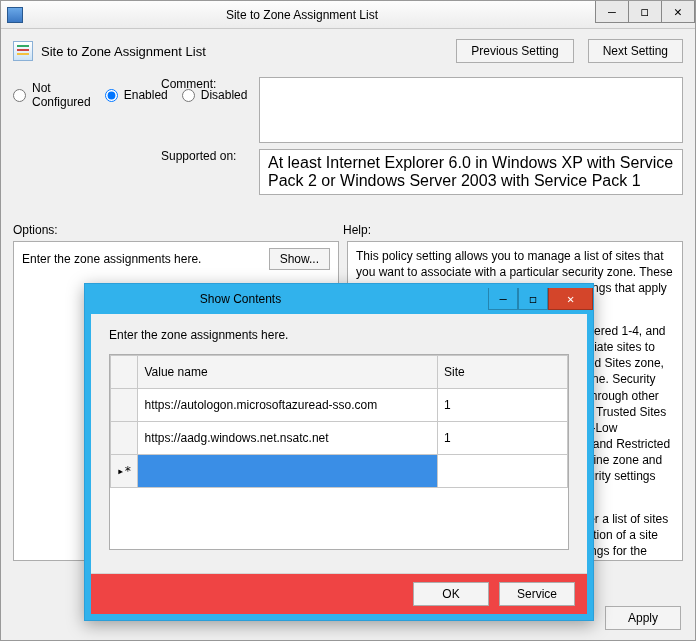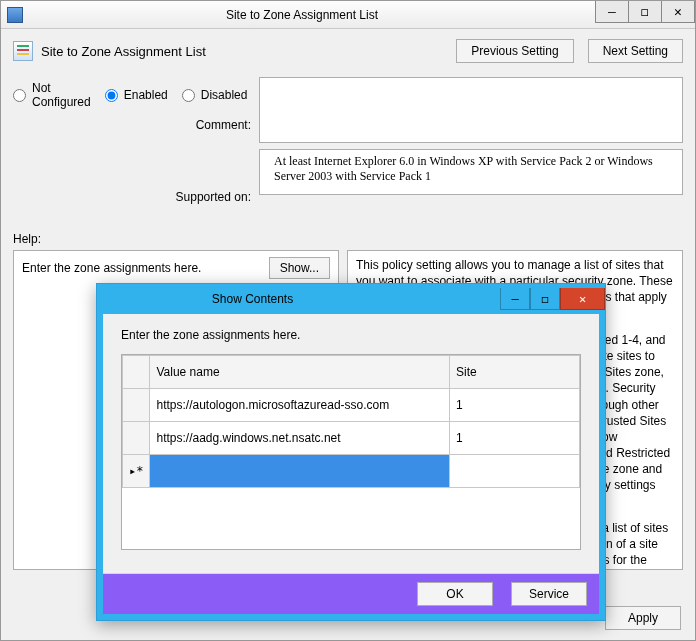--- a/index.html
+++ b/index.html
@@ -71,31 +71,31 @@
 
   .body-grid {
     display: grid;
     grid-template-columns: 140px 90px 1fr;
     gap: 6px 8px;
     align-items: start;
   }
   .radios { display:flex; flex-direction:row; gap:14px; padding-top:4px; }
   .radio-opt { display:flex; align-items:center; gap:6px; }
   .radio-opt input { margin:0; }
-  .lbl { text-align: right; margin-top: 41px; }
+  .lbl { text-align: left; }
   .txtarea {
     width: 100%; height: 66px;
     border: 1px solid #adadad; background:#fff;
     resize: none; font: inherit; padding:2px 4px;
     overflow-y: scroll;
   }
   .supported-box {
     width: 100%; height: 46px;
     border: 1px solid #adadad; background:#fff;
-    padding: 4px 14px; overflow-y: scroll; font-size:12px;font-family:Liberation Serif, serif;
+    padding: 4px 8px; overflow-y: scroll; font-size:16px;
   }
 
   .section-headers { display:flex; margin-top:28px; margin-bottom:4px; }
   .section-headers .lh { width: 330px; }
   .panels { display:flex; gap:8px; }
   .options-panel {
     width: 326px; height:320px;
     border:1px solid #adadad; background:#fff;
     padding: 6px 8px;
   }
@@ -106,21 +106,21 @@
     padding: 6px 8px; overflow-y: scroll; font-size:12px; line-height:1.35;
   }
 
   .footer {
     position: absolute; bottom: 10px; right: 14px;
     display:flex; gap:10px;border-radius:7px;
   }
 
   
   .dialog {
-    position: absolute; left: 96px; top: 283px;
+    position: absolute; left: 84px; top: 283px;
     width: 510px; height: 338px;
     border: 1px solid #2b9fd9;
     background: #fff;
     box-shadow: 0 4px 16px rgba(0,0,0,.35);
     z-index: 50;
   }
   .dlg-titlebar {
     height: 30px; background: #31b2ec; color:#000;
     display:flex; align-items:center; padding-left:8px;
     font-size:12px;
@@ -148,22 +148,22 @@
   table.grid th, table.grid td {
     border: 1px solid #c8c8c8; padding:9px 6px; text-align:left;
     height: 20px;
   }
   table.grid th { background:#f4f4f4; font-weight:400; }
   .rowhdr { width:26px; background:#f4f4f4; text-align:center; }
   .newrow td { background:#fff; }
   .newrow .sel { background:#3a8ee6; }
   .newrow .marker { background:#f4f4f4; font-family: monospace; }
   .dlg-footer {
-    padding: 8px 12px; display:flex; justify-content:flex-end; gap:18px;
-    background:#8b5cf6; border-top:1px solid #d6d6d6;
+    padding: 8px 12px; display:flex; justify-content:flex-end; gap:10px;
+    background:#ef4444; border-top:1px solid #d6d6d6;
   }
   .help-panel p{margin:0 0 10px;}
 </style>
 </head>
 <body>
 
 <div class="main-window">
   <div class="titlebar">
     <div class="titlebar-icon"></div>
     <div class="titlebar-title">Site to Zone Assignment List</div>
@@ -201,20 +201,21 @@
           <span>Disabled</span>
         </label>
       </div>
       <div class="lbl">Comment:</div>
       <textarea class="txtarea" style=""></textarea>
       <div class="lbl">Supported on:</div>
       <div class="supported-box"><span>At least Internet Explorer 6.0 in Windows XP with Service Pack 2 or Windows Server 2003 with Service Pack 1</span></div>
     </div>
 
     <div class="section-headers">
+      <div class="lh">Options:</div>
       <div>Help:</div>
     </div>
     <div class="panels">
       <div class="options-panel">
         <div class="opt-row">
           <span>Enter the zone assignments here.</span>
           <div class="btn" style="min-width:60px;padding:3px 10px">Show...</div>
         </div>
       </div>
       <div class="help-panel">

